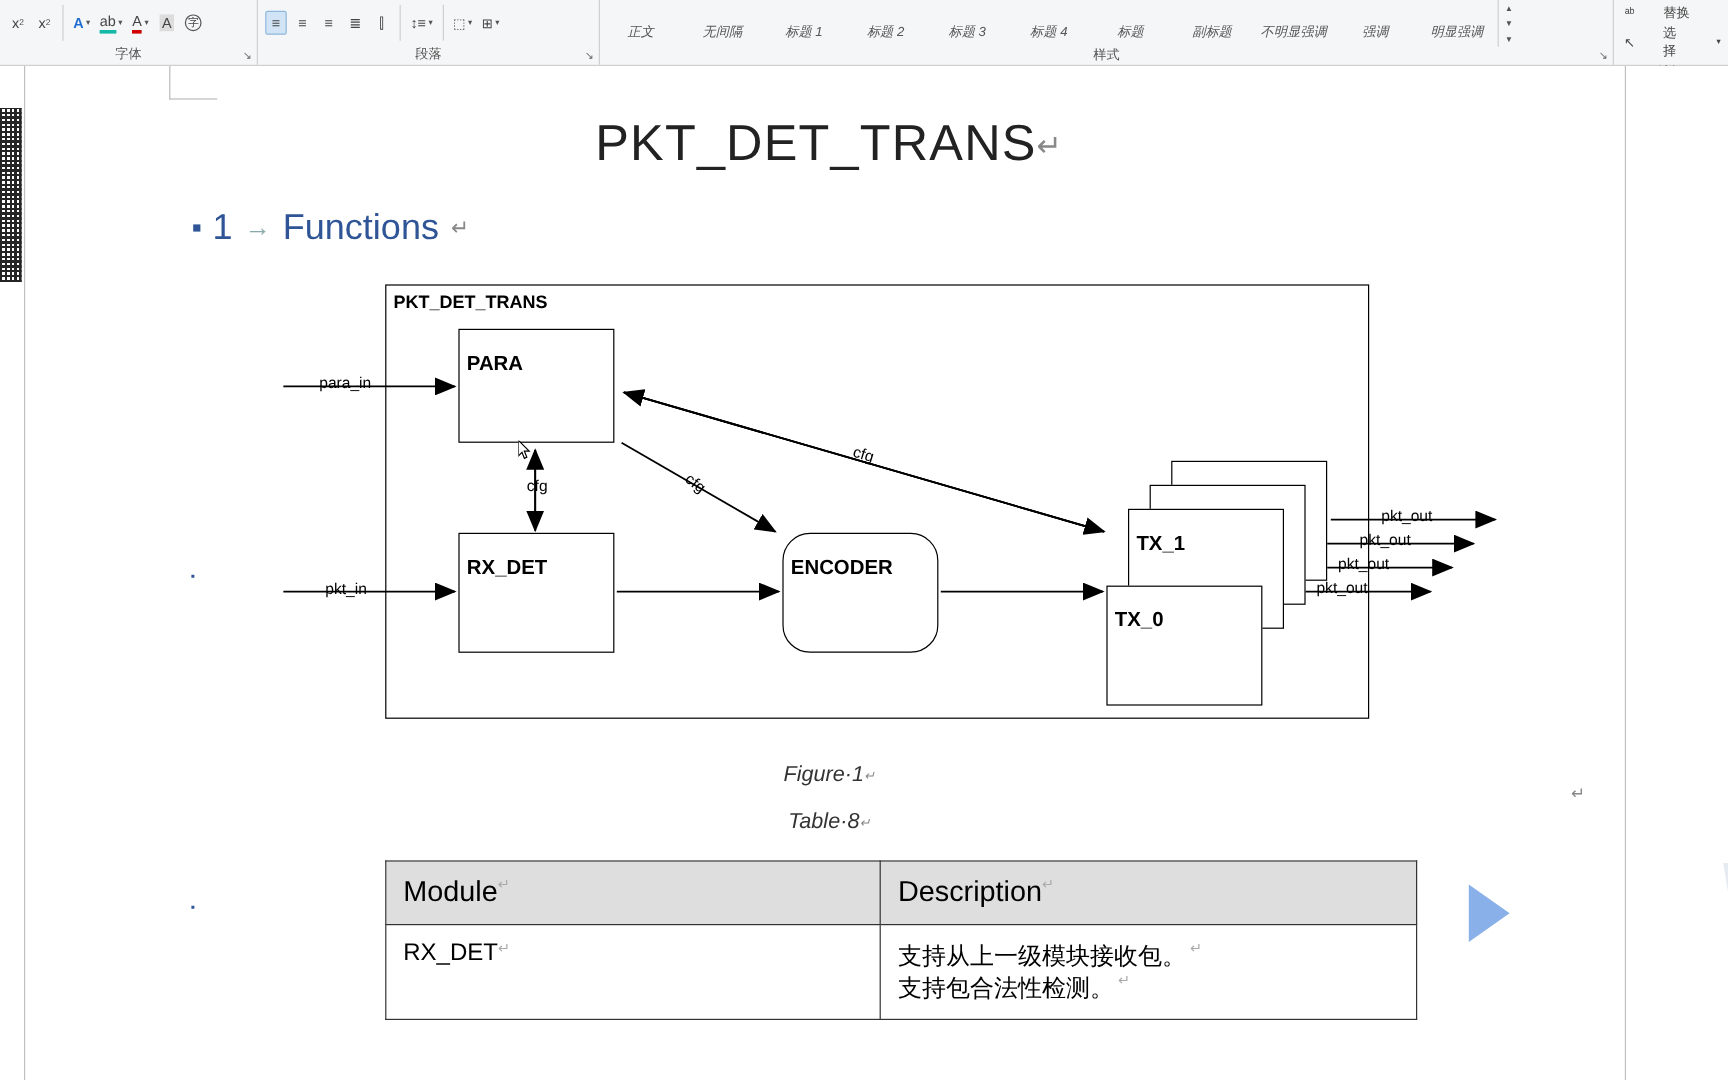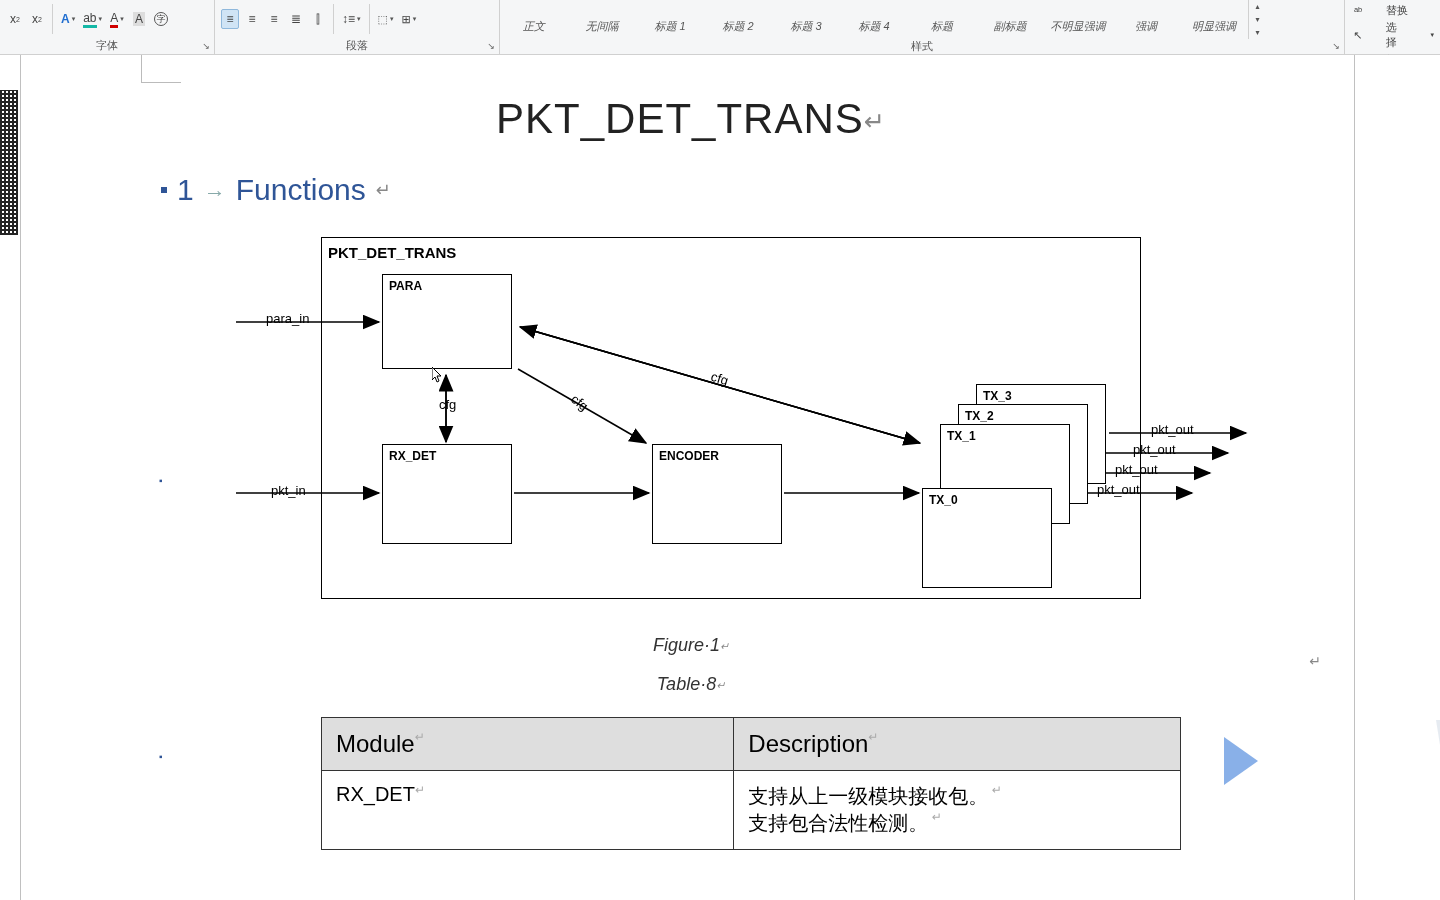--- a/index.html
+++ b/index.html
@@ -185,25 +185,25 @@
   }
   .outer-box {
     position:absolute; left:0; top:0; width:820px; height:362px;
     border:1.5px solid #000;
   }
   .outer-label {
     position:absolute; left:6px; top:6px; font-weight:700; font-size:15px;
   }
   .blk {
     position:absolute; border:1.5px solid #000; background:#fff;
-    font-size:12px; padding:4px 6px; font-weight:600;
+    font-size:17px; padding:18px 6px; font-weight:600;
   }
   .blk-para { left:60px; top:36px; width:130px; height:95px; }
   .blk-rx   { left:60px; top:206px; width:130px; height:100px; }
-  .blk-enc  { left:330px; top:206px; width:130px; height:100px; }
+  .blk-enc  { left:330px; top:206px; width:130px; height:100px;border-radius:23px; }
   .blk-tx0  { left:600px; top:206px; width:130px; height:100px;margin-top:44px; }
   .blk-tx1  { left:618px; top:186px; width:130px; height:100px; }
   .blk-tx2  { left:636px; top:166px; width:130px; height:100px; }
   .blk-tx3  { left:654px; top:146px; width:130px; height:100px; }
   .sig-label { position:absolute; font-size:13px; }
   svg.arrows { position:absolute; left:-85px; top:0; width: 1020px; height: 370px; }
   .cursor-arrow {
     position:absolute; left:111px; top:130px;
     width:12px; height:16px; pointer-events:none;
   }

